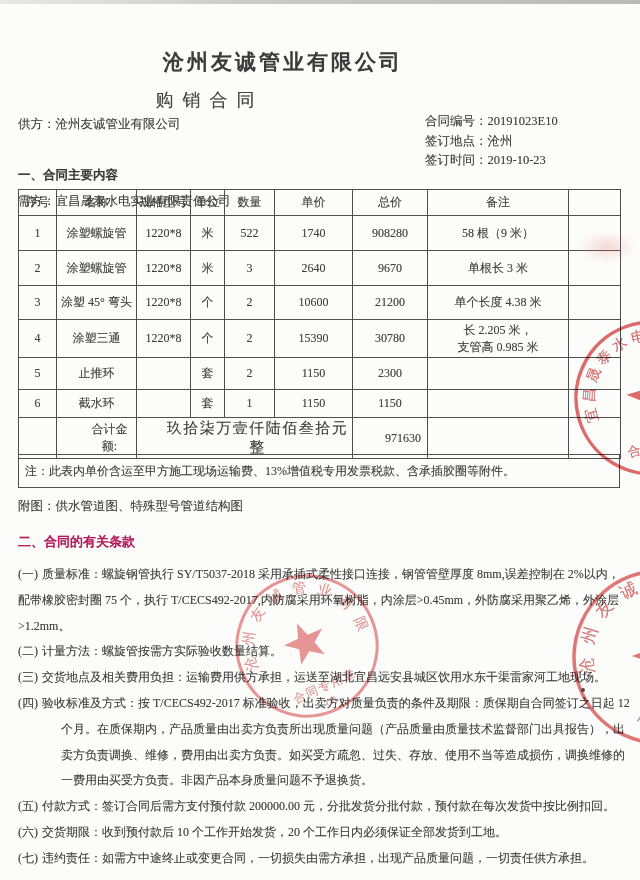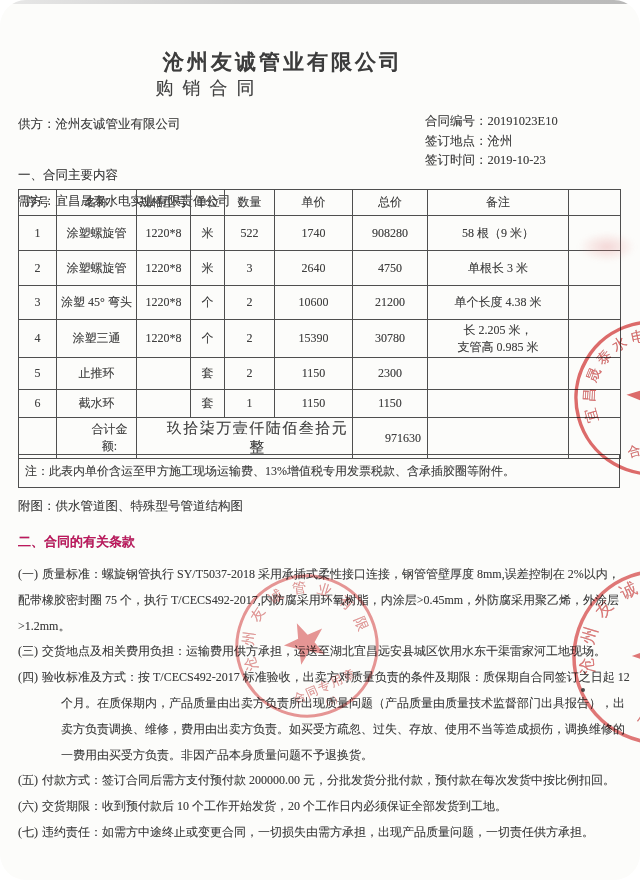--- a/index.html
+++ b/index.html
@@ -1,36 +1,35 @@
 <!DOCTYPE html>
 <html><head>
 <meta charset="utf-8">
 <style>
   html,body{margin:0;padding:0;background:#ffffff;}
   .page{
     position:relative;width:640px;height:880px;overflow:hidden;
     background:#fcfcfa;color:#3a3a3a;
     font-family:"Liberation Serif","DejaVu Serif",serif;
     text-shadow:0 0 .4px rgba(40,40,40,.35);
-    border-radius:26px;
   }
   .scan-edge{position:absolute;top:0;left:0;width:100%;height:4px;
     background:linear-gradient(to right,#e3e3e3 0%,#bdbdbd 40%,#a8a8a8 100%);
     opacity:.8;}
   .doc-title{position:absolute;top:48px;left:0;width:640px;box-sizing:border-box;
     padding-right:74px;text-align:center;font-size:21px;font-weight:600;
     letter-spacing:3px;color:#3c3c3c;}
-  .doc-subtitle{position:absolute;top:76px;left:0;width:508px;box-sizing:border-box;
+  .doc-subtitle{position:absolute;top:88px;left:0;width:508px;box-sizing:border-box;
     padding-right:89px;text-align:center;font-size:18px;font-weight:500;
     letter-spacing:9px;color:#424242;}
   .meta{position:absolute;font-size:12.5px;color:#3e3e3e;}
   .meta-supplier{top:116px;left:18px;}
   .meta-buyer{top:149px;left:18px;margin-top:44px;}
   .meta-right{top:112px;left:425px;line-height:19.5px;}
-  .section1-title{position:absolute;top:167px;left:18px;font-size:12.5px;font-weight:400;color:#383838;text-align:center;}
+  .section1-title{position:absolute;top:167px;left:18px;font-size:12.5px;font-weight:700;color:#383838;text-align:center;}
 
   table.goods{position:absolute;top:189px;left:18px;width:602px;border-collapse:collapse;
     table-layout:fixed;font-size:12px;color:#404040;}
   table.goods td,table.goods th{border:1px solid #4f4f4f;text-align:center;vertical-align:middle;
     padding:1px 2px;font-weight:normal;overflow:hidden;}
   table.goods tr:nth-child(1) th{height:23px;}
   table.goods tr:nth-child(2) td{height:32px;}
   table.goods tr:nth-child(3) td{height:32px;}
   table.goods tr:nth-child(4) td{height:31px;}
   table.goods tr:nth-child(5) td{height:35px;}
@@ -113,21 +112,21 @@
       <td class="remark">58 根（9 米）</td>
       <td></td>
     </tr>
     <tr>
       <td>2</td>
       <td>涂塑螺旋管</td>
       <td>1220*8</td>
       <td>米</td>
       <td>3</td>
       <td>2640</td>
-      <td>4750</td>
+      <td>9670</td>
       <td class="remark">单根长 3 米</td>
       <td></td>
     </tr>
     <tr>
       <td>3</td>
       <td>涂塑 45° 弯头</td>
       <td>1220*8</td>
       <td>个</td>
       <td>2</td>
       <td>10600</td>
@@ -180,20 +179,21 @@
   </tbody>
     </table>
 
   <div class="note-box">注：此表内单价含运至甲方施工现场运输费、13%增值税专用发票税款、含承插胶圈等附件。</div>
 
   <div class="attachment-line">附图：供水管道图、特殊型号管道结构图</div>
   <div class="section2-title">二、合同的有关条款</div>
 
   <div class="clauses">
     <p class="clause"><span class="cno">(一)</span><span>质量标准：螺旋钢管执行 SY/T5037-2018 采用承插式柔性接口连接，钢管管壁厚度 8mm,误差控制在 2%以内，配带橡胶密封圈 75 个，执行 T/CECS492-2017,内防腐采用环氧树脂，内涂层&gt;0.45mm，外防腐采用聚乙烯，外涂层&gt;1.2mm。</span></p>
+    <p class="clause hang"><span class="cno">(二)</span><span>计量方法：螺旋管按需方实际验收数量结算。</span></p>
     <p class="clause hang"><span class="cno">(三)</span><span>交货地点及相关费用负担：运输费用供方承担，运送至湖北宜昌远安县城区饮用水东干渠雷家河工地现场。</span></p>
     <p class="clause hang"><span class="cno">(四)</span><span>验收标准及方式：按 T/CECS492-2017 标准验收，出卖方对质量负责的条件及期限：质保期自合同签订之日起 12 个月。在质保期内，产品质量由出卖方负责所出现质量问题（产品质量由质量技术监督部门出具报告），出卖方负责调换、维修，费用由出卖方负责。如买受方疏忽、过失、存放、使用不当等造成损伤，调换维修的一费用由买受方负责。非因产品本身质量问题不予退换货。</span></p>
     <p class="clause hang"><span class="cno">(五)</span><span>付款方式：签订合同后需方支付预付款 200000.00 元，分批发货分批付款，预付款在每次发货中按比例扣回。</span></p>
     <p class="clause hang"><span class="cno">(六)</span><span>交货期限：收到预付款后 10 个工作开始发货，20 个工作日内必须保证全部发货到工地。</span></p>
     <p class="clause hang"><span class="cno">(七)</span><span>违约责任：如需方中途终止或变更合同，一切损失由需方承担，出现产品质量问题，一切责任供方承担。</span></p>
   </div>
 
   <svg width="0" height="0" style="position:absolute">
     <defs>
       <polygon id="star-shape" points="0,-25 -5.9,-8.1 -23.8,-7.7 -9.5,3.1 -14.7,20.2 0,10 14.7,20.2 9.5,3.1 23.8,-7.7 5.9,-8.1"></polygon>

